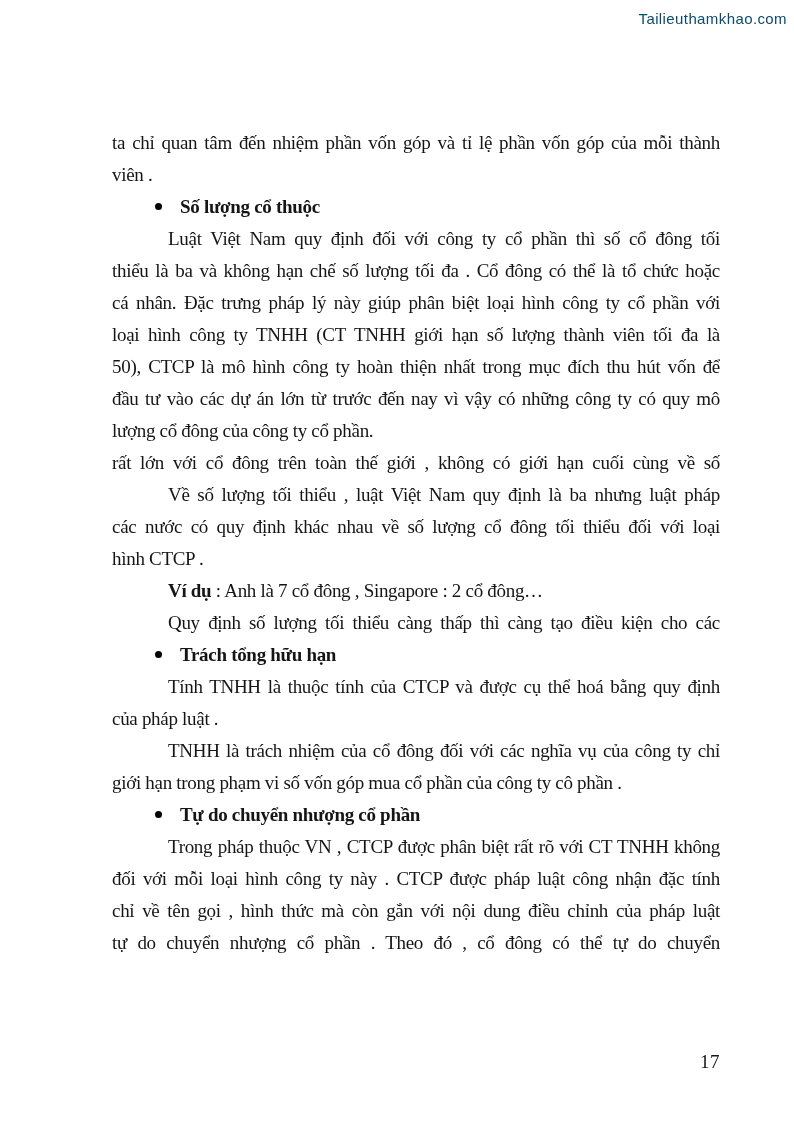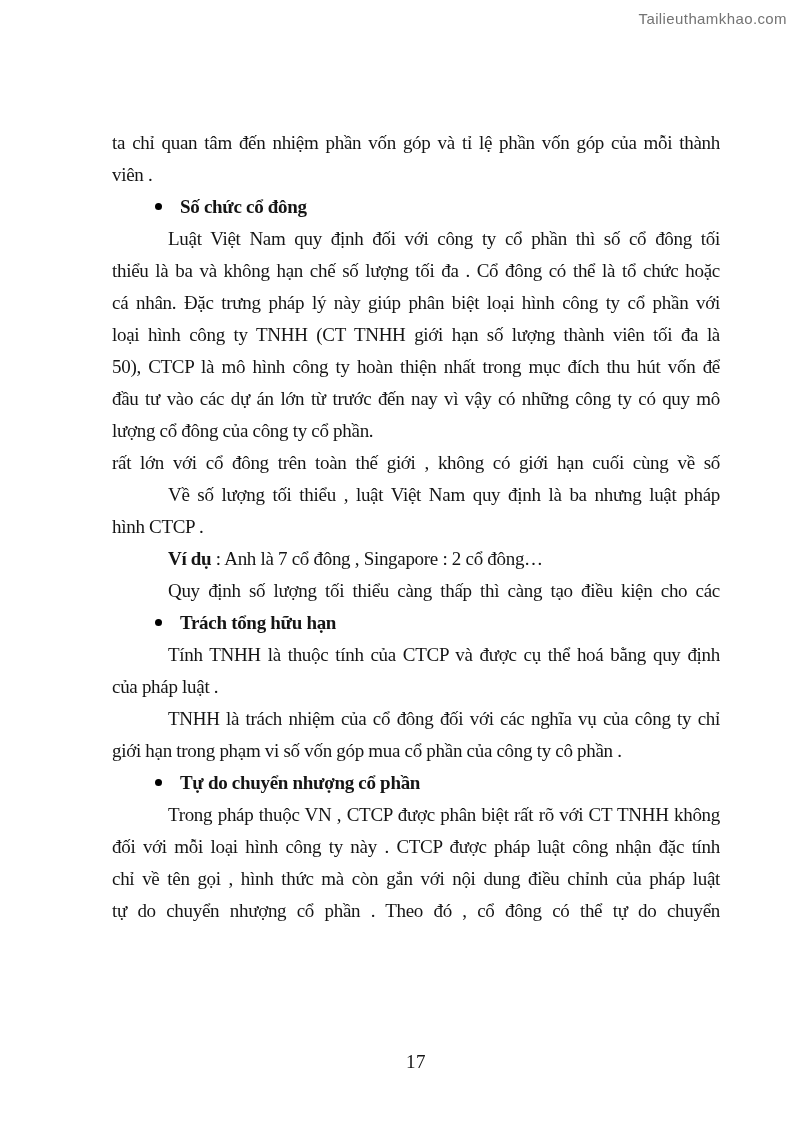--- a/index.html
+++ b/index.html
@@ -9,21 +9,21 @@
     position:relative;
     overflow:hidden;
     font-family:"Liberation Serif", serif;
     color:#151515;
   }
   .watermark{
     position:absolute;
     top:10px;right:7px;
     font-family:"Liberation Sans", sans-serif;
     font-size:15px;
-    color:#737373;
+    color:#0c4a6e;
     letter-spacing:.4px;
     text-shadow:0 1px 0 #ffffff;
   }
   .content{
     position:absolute;
     left:112px;top:127px;
     width:608px;
     font-size:19px;
     line-height:32px;
     letter-spacing:-0.3px;
@@ -44,43 +44,44 @@
     border-radius:50%;
     background:#000;
     margin-right:18px;
     vertical-align:middle;
     position:relative;top:-2px;
   }
   .pagenum{
     position:absolute;
     top:1051px;left:112px;
     width:608px;
-    text-align:center;
+    text-align:right;
     font-size:19px;
     letter-spacing:.5px;
   }
 </style>
 </head>
 <body>
 
 <div class="watermark">Tailieuthamkhao.com</div>
 
 <div class="content">
     <div class="line just">ta chỉ quan tâm đến nhiệm phần vốn góp và tỉ lệ phần vốn góp của mỗi thành</div>
     <div class="line">viên .</div>
-    <div class="bullet-line"><span class="dot"></span><span>Số chức cổ đông</span></div>
+    <div class="bullet-line"><span class="dot"></span><span>Số lượng cổ thuộc</span></div>
     <div class="line just indent">Luật Việt Nam quy định đối với công ty cổ phần thì số cổ đông tối</div>
     <div class="line just">thiểu là ba và không hạn chế số lượng tối đa . Cổ đông có thể là tổ chức hoặc</div>
     <div class="line just">cá nhân. Đặc trưng pháp lý này giúp phân biệt loại hình công ty cổ phần với</div>
     <div class="line just">loại hình công ty TNHH (CT TNHH giới hạn số lượng thành viên tối đa là</div>
     <div class="line just">50), CTCP là mô hình công ty hoàn thiện nhất trong mục đích thu hút vốn để</div>
     <div class="line just">đầu tư vào các dự án lớn từ trước đến nay vì vậy có những công ty có quy mô</div>
     <div class="line">lượng cổ đông của công ty cổ phần.</div>
     <div class="line just">rất lớn với cổ đông trên toàn thế giới , không có giới hạn cuối cùng về số</div>
     <div class="line just indent">Về số lượng tối thiểu , luật Việt Nam quy định là ba nhưng luật pháp</div>
+    <div class="line just">các nước có quy định khác nhau về số lượng cổ đông tối thiểu đối với loại</div>
     <div class="line">hình CTCP .</div>
     <div class="line indent"><b>Ví dụ</b><span> : Anh là 7  cổ đông , Singapore : 2 cổ đông…</span></div>
     <div class="line just indent">Quy định số lượng tối thiểu càng thấp thì càng tạo điều kiện cho các</div>
     <div class="bullet-line"><span class="dot"></span><span>Trách tổng hữu hạn</span></div>
     <div class="line just indent">Tính TNHH là thuộc tính của CTCP và được cụ thể hoá bằng quy định</div>
     <div class="line">của pháp luật .</div>
     <div class="line just indent">TNHH là trách nhiệm của cổ đông đối với các nghĩa vụ của công ty chỉ</div>
     <div class="line">giới hạn trong phạm vi số vốn góp mua cổ phần của công ty cô phần .</div>
     <div class="bullet-line"><span class="dot"></span><span>Tự do chuyển nhượng cổ phần</span></div>
     <div class="line just indent">Trong pháp thuộc VN , CTCP được phân biệt rất rõ với CT TNHH không</div>

